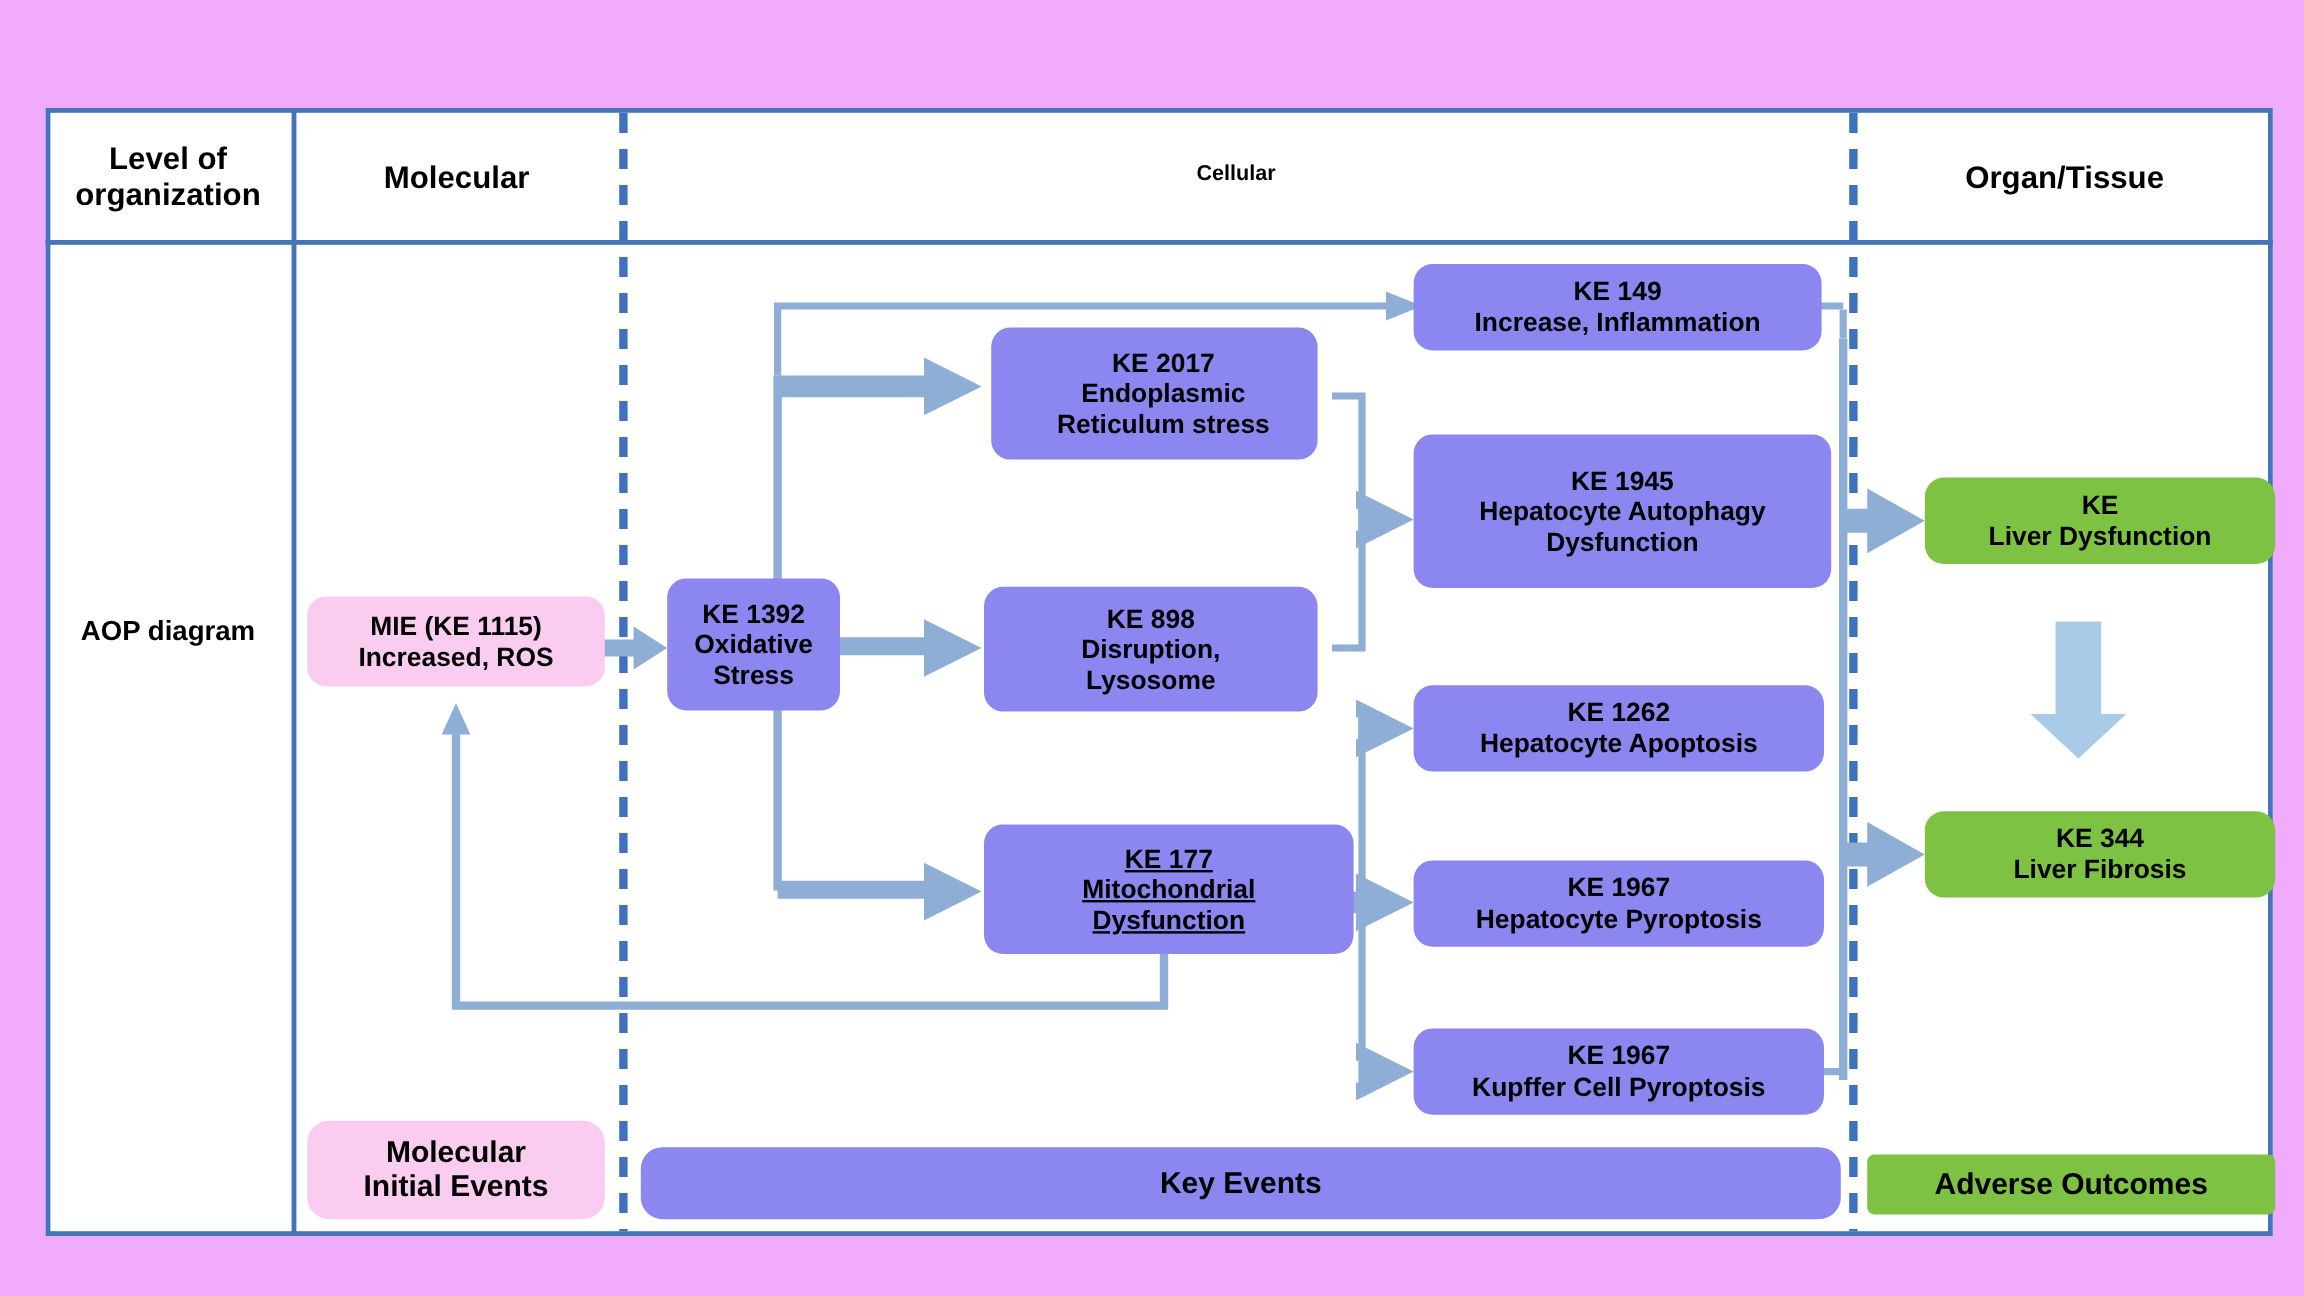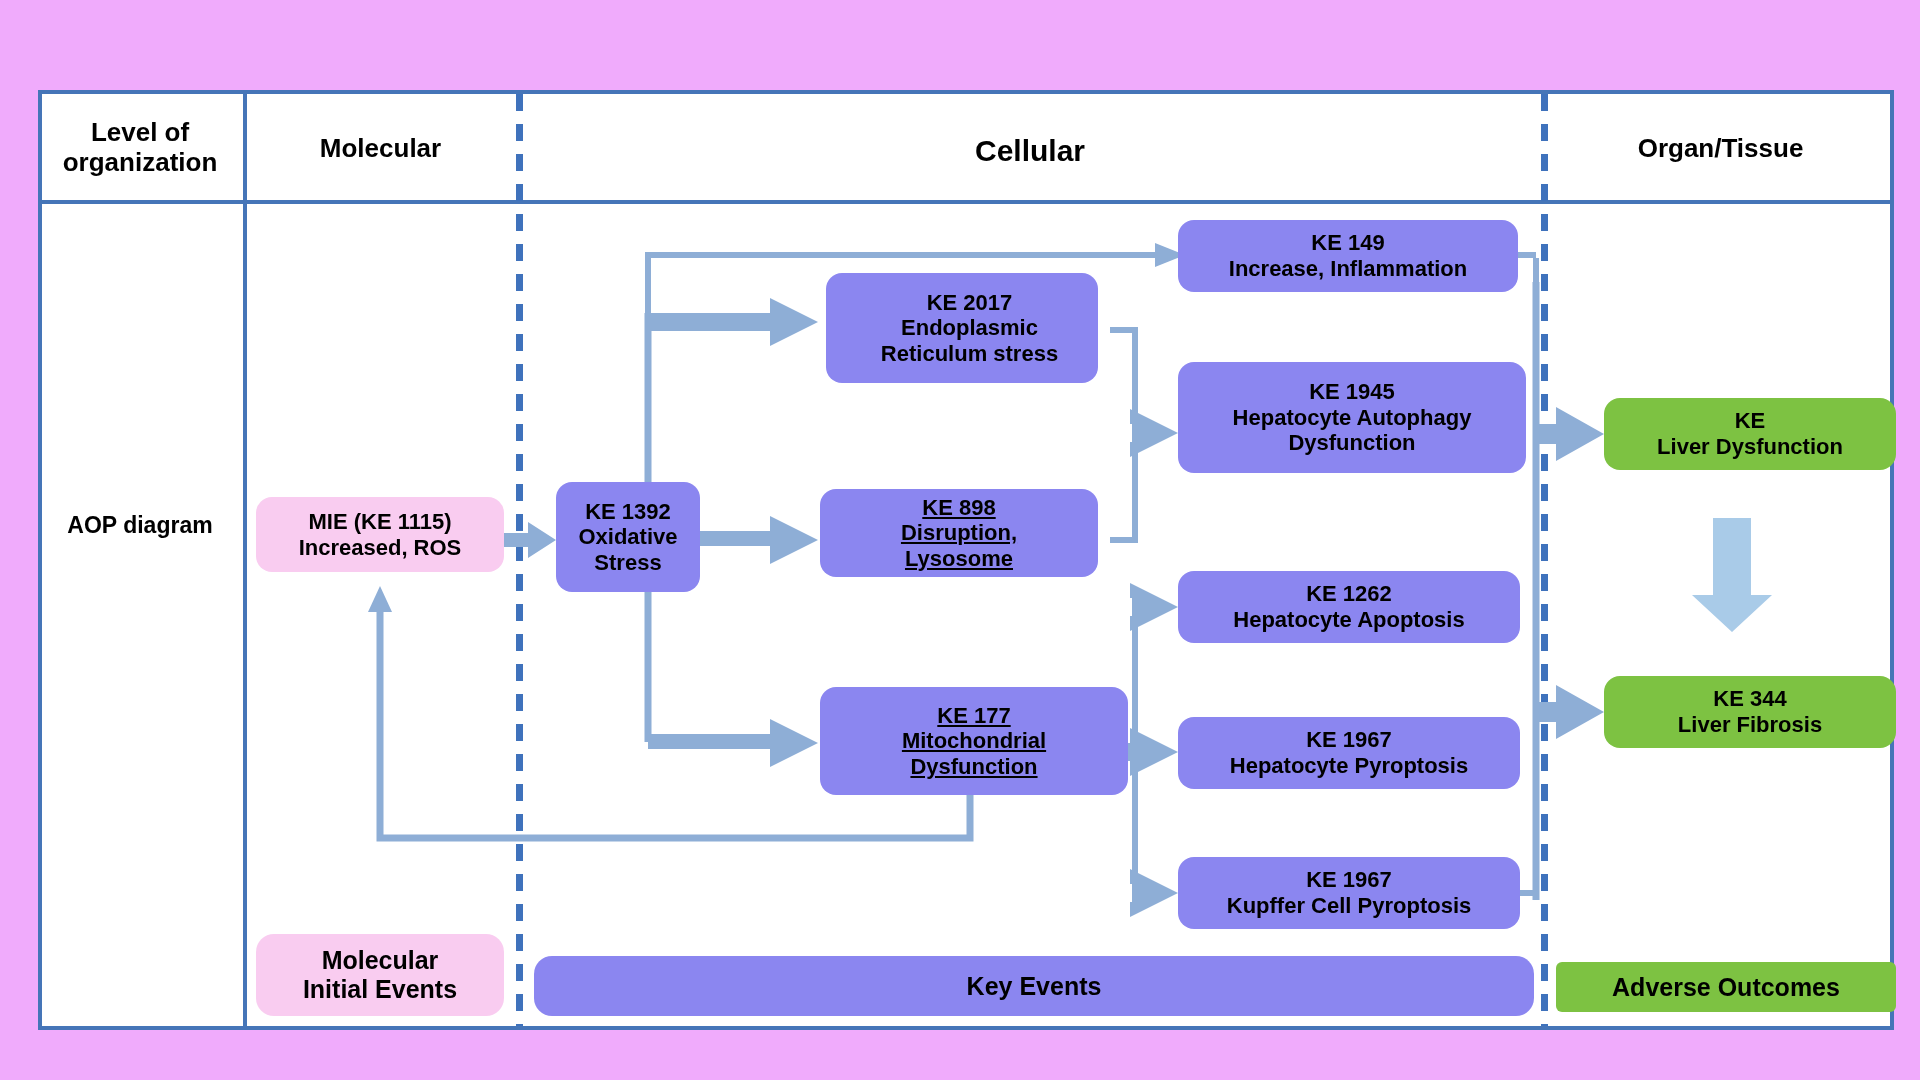--- a/index.html
+++ b/index.html
@@ -16,21 +16,21 @@
   .vrule.v1{left:243px;}
 
   .dashed{position:absolute;width:7px;
           background:repeating-linear-gradient(to bottom,#3f72bc 0 17px,rgba(0,0,0,0) 17px 30px);}
 
   
   .hdr{position:absolute;text-align:center;font-weight:bold;color:#000;
        line-height:1.15;}
   .hdr-level{left:40px;top:118px;width:200px;font-size:26px;}
   .hdr-mol{left:248px;top:134px;width:265px;font-size:26px;}
-  .hdr-cell{left:520px;top:134px;width:1020px;font-size:30px;}
+  .hdr-cell{left:520px;top:134px;width:1020px;font-size:18px;}
   .hdr-org{left:1548px;top:134px;width:345px;font-size:26px;text-align:center;}
 
   .rowlabel{position:absolute;left:40px;top:512px;width:200px;text-align:center;
             font-size:23px;font-weight:bold;color:#000;}
 
   
   .node{position:absolute;box-sizing:border-box;border-radius:16px;
         display:flex;align-items:center;justify-content:center;text-align:center;
         font-weight:bold;color:#000;line-height:1.16;padding:4px 8px;
         font-size:22px;z-index:5;}
@@ -162,21 +162,21 @@
   </div>
 
   <div class="node ke" style="left:826px;top:273px;width:272px;height:110px;padding-left:23px;">
     <div>
       <div>KE 2017</div>
       <div>Endoplasmic</div>
       <div>Reticulum stress</div>
     </div>
   </div>
 
-  <div class="node ke" style="left:820px;top:489px;width:278px;height:88px;text-decoration:underline;">
+  <div class="node ke" style="left:820px;top:489px;width:278px;height:104px;">
     <div>
       <div>KE 898</div>
       <div>Disruption,</div>
       <div>Lysosome</div>
     </div>
   </div>
 
   <div class="node ke" style="left:820px;top:687px;width:308px;height:108px;text-decoration:underline;">
     <div>
       <div>KE 177</div>
@@ -185,21 +185,21 @@
     </div>
   </div>
 
   <div class="node ke" style="left:1178px;top:220px;width:340px;height:72px;">
     <div>
       <div>KE 149</div>
       <div>Increase, Inflammation</div>
     </div>
   </div>
 
-  <div class="node ke" style="left:1178px;top:362px;width:348px;height:111px;">
+  <div class="node ke" style="left:1178px;top:362px;width:348px;height:128px;">
     <div>
       <div>KE 1945</div>
       <div>Hepatocyte Autophagy</div>
       <div>Dysfunction</div>
     </div>
   </div>
 
   <div class="node ke" style="left:1178px;top:571px;width:342px;height:72px;">
     <div>
       <div>KE 1262</div>

